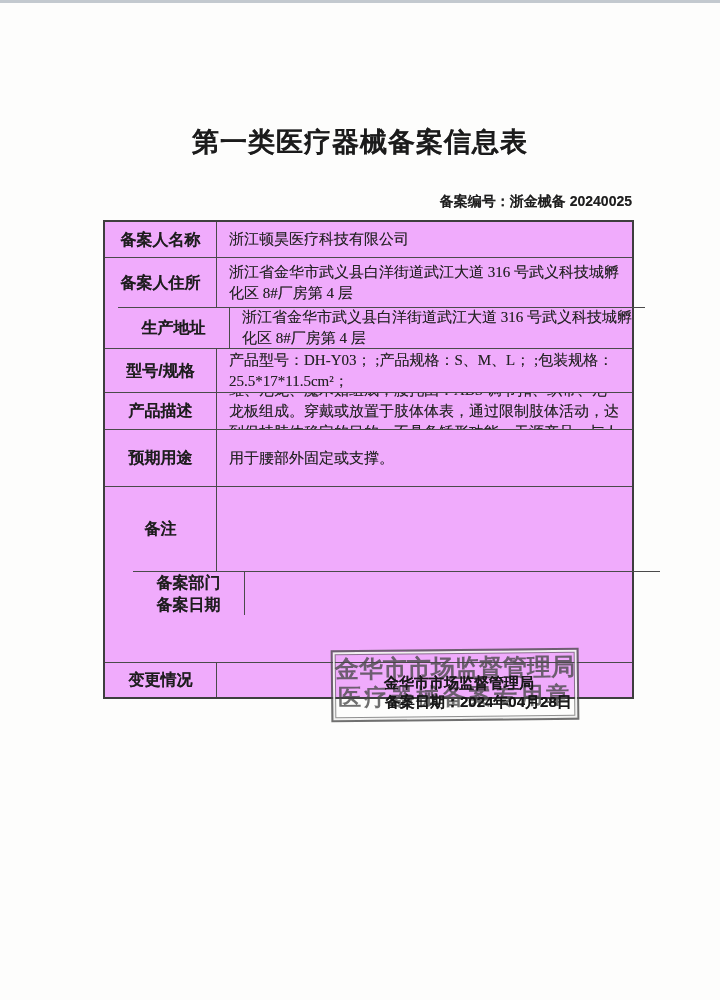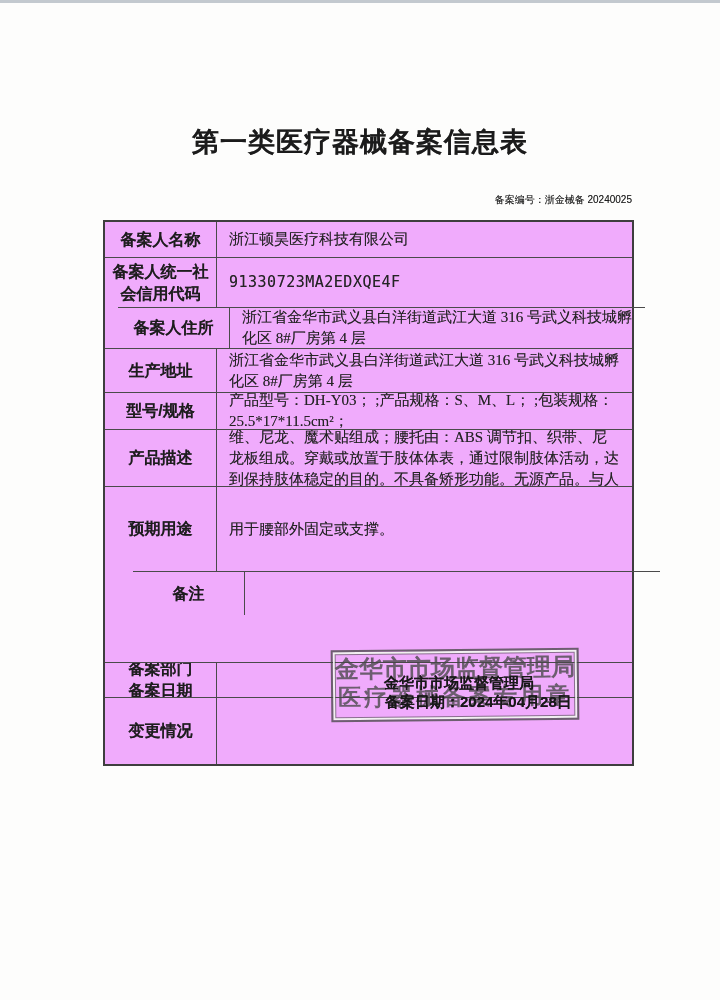--- a/index.html
+++ b/index.html
@@ -26,22 +26,22 @@
     text-align: center;
     font-size: 27px;
     font-weight: 700;
     letter-spacing: 1px;
     color: #1b1b1b;
     text-shadow: 0 0 0.5px rgba(0,0,0,.55);
   }
   .reg-no {
     position: absolute;
     top: 193px; right: 88px;
-    font-size: 10px;
-    font-weight: 400;
+    font-size: 14px;
+    font-weight: 700;
     color: #1f1f1f;
     text-shadow: 0 0 0.4px rgba(0,0,0,.45);
   }
   .info-table {
     position: absolute;
     left: 103px; top: 220px;
     width: 531px;
     border: 2px solid #3e3e3e;
     background: #f0abfc;
   }
@@ -138,24 +138,20 @@
   <h1 class="doc-title">第一类医疗器械备案信息表</h1>
 
   <div class="reg-no"><span>备案编号：</span><span>浙金械备 20240025</span></div>
 
   <div class="info-table">
     <div class="row">
       <div class="cell label">备案人名称</div>
       <div class="cell value">浙江顿昊医疗科技有限公司</div>
     </div>
     <div class="row">
-      <div class="cell label">备案人统一社会信用代码</div>
-      <div class="cell value mono">91330723MA2EDXQE4F</div>
-    </div>
-    <div class="row">
       <div class="cell label">备案人住所</div>
       <div class="cell value">浙江省金华市武义县白洋街道武江大道 316 号武义科技城孵化区 8#厂房第 4 层</div>
     </div>
     <div class="row">
       <div class="cell label">生产地址</div>
       <div class="cell value">浙江省金华市武义县白洋街道武江大道 316 号武义科技城孵化区 8#厂房第 4 层</div>
     </div>
     <div class="row">
       <div class="cell label">型号/规格</div>
       <div class="cell value">产品型号：DH-Y03；  ;产品规格：S、M、L；  ;包装规格：25.5*17*11.5cm²；</div>

